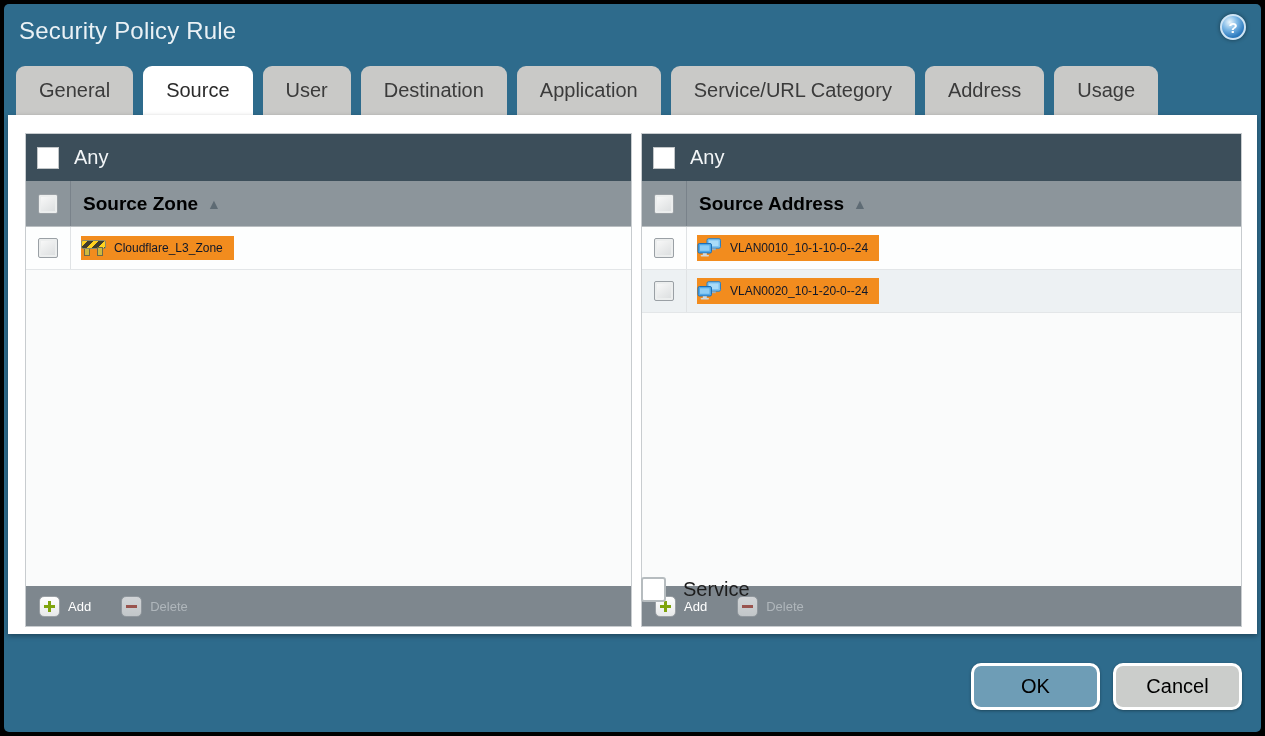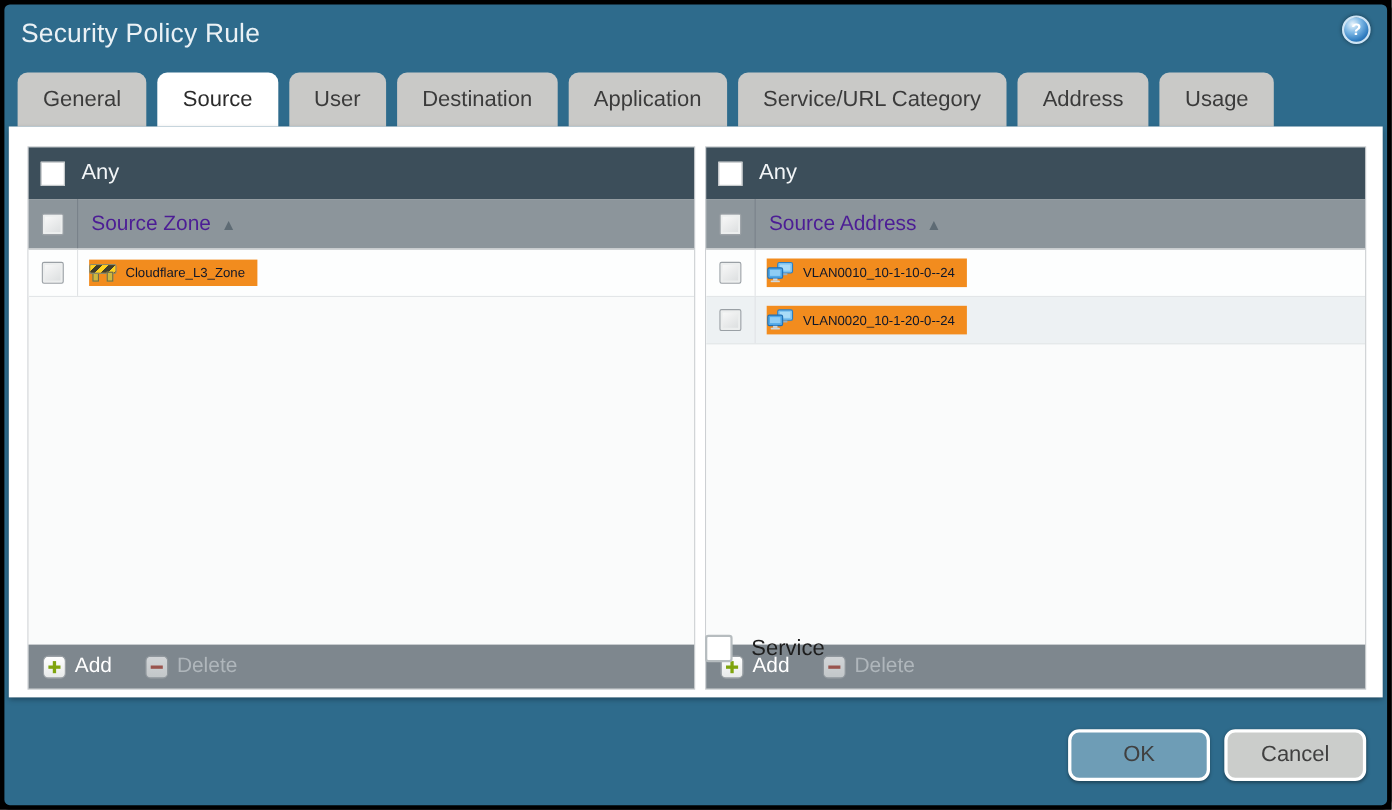--- a/index.html
+++ b/index.html
@@ -32,34 +32,34 @@
   .panel.left  { left:17px;  width:607px; }
   .panel.right { left:633px; width:601px; }
 
   .any-header { height:47px; background:#3C4E5A; display:flex; align-items:center; flex:none; }
   .any-header .cb { margin-left:11px; }
   .any-header .any-label { color:#F2F5F7; font-size:20px; margin-left:15px; }
 
   .col-header { height:45px; background:#8C959B; display:flex; align-items:center; flex:none; cursor:pointer; }
   .col-header .cb-cell { width:45px; align-self:stretch; display:flex; align-items:center; justify-content:center;
     border-right:1px solid #79828a; flex:none; }
-  .col-header .col-label { color:#4c1d95; font-size:19px; margin-left:12px; }
+  .col-header .col-label { color:#000000; font-size:19px; margin-left:12px;font-weight:bold; }
   .sort-icon { color:#5E6B74; font-size:14px; margin-left:9px; }
 
   .panel-body { flex:1; overflow:hidden; background:#FAFBFB; border-top:1px solid #b9bec1; }
   .row { height:43px; display:flex; align-items:center; border-bottom:1px solid #E3E6E8; background:#FDFEFE; cursor:pointer; }
   .row.alt { background:#EDF1F3; }
   .row .cb-cell { width:45px; align-self:stretch; display:flex; align-items:center; justify-content:center;
     border-right:1px solid #E0E3E5; flex:none; }
   .chip { margin-left:10px; background:#F28C1E; color:#0f172a; font-size:12px; display:inline-flex;
     align-items:center; gap:8px; padding:3px 11px 4px 0; cursor:pointer; }
 
   .panel-footer { height:40px; background:#7E878E; display:flex; align-items:center; flex:none; }
   .footer-btn { display:flex; align-items:center; gap:8px; margin-left:13px; cursor:pointer; }
-  .footer-btn .label { font-size:19px; color:#FFFFFF; }
+  .footer-btn .label { font-size:13px; color:#FFFFFF; }
   .footer-btn.disabled { cursor:default; }
   .footer-btn.disabled .label { color:#AFB6BB; }
   .footer-btn.delete { margin-left:30px; }
 
   .sq-icon { width:21px; height:21px; background:linear-gradient(#ffffff,#e7e9e9); border:1px solid #9aa0a5;
     border-radius:5px; position:relative; flex:none; }
   .plus-icon::before { content:""; position:absolute; left:4px; top:8px; width:11px; height:3px; background:#7FA40E; }
   .plus-icon::after  { content:""; position:absolute; left:8px; top:4px; width:3px; height:11px; background:#7FA40E; }
   .minus-icon { opacity:.65; }
   .minus-icon::before { content:""; position:absolute; left:4px; top:8px; width:11px; height:3px; background:#A83A2C; }
@@ -70,21 +70,21 @@
     border-radius:2px; box-shadow:inset 0 0 0 2px #eceeee; flex:none; cursor:pointer; }
 
   
   .negate-row { position:absolute; left:633px; top:462px; display:flex; align-items:center; gap:17px; }
   .cb-negate { width:25px; height:25px; background:#FFFFFF; border:2px solid #b6bcbf; border-radius:3px; cursor:pointer; }
   .negate-label { font-size:20px; color:#1d1d1d; }
 
   
   .buttonbar { position:absolute; right:19px; bottom:22px; display:flex; gap:13px; }
   .btn { min-width:129px; height:47px; border:3px solid #FFFFFF; border-radius:10px; font-size:20px;
-    font-family:"Liberation Sans", sans-serif; color:#404040; cursor:pointer;
+    font-family:"Liberation Sans", sans-serif; color:#000000; cursor:pointer;
     display:flex; align-items:center; justify-content:center; box-shadow:0 1px 3px rgba(0,0,0,.35); }
   .btn-ok { background:#6E9DB6; }
   .btn-cancel { background:#CBCDCB; }
 
   
   .zone-icon { position:relative; width:25px; height:17px; flex:none; }
   .zone-icon .bar { position:absolute; left:0; top:1px; width:25px; height:9px; border-radius:2px;
     background:repeating-linear-gradient(135deg,#ffd21e 0 4px,#3f3d2c 4px 8px); border:1px solid #8a8a6a; }
   .zone-icon::before, .zone-icon::after { content:""; position:absolute; bottom:0; width:4px; height:7px;
     background:#cdb93f; border:1px solid #6e6a4a; }

